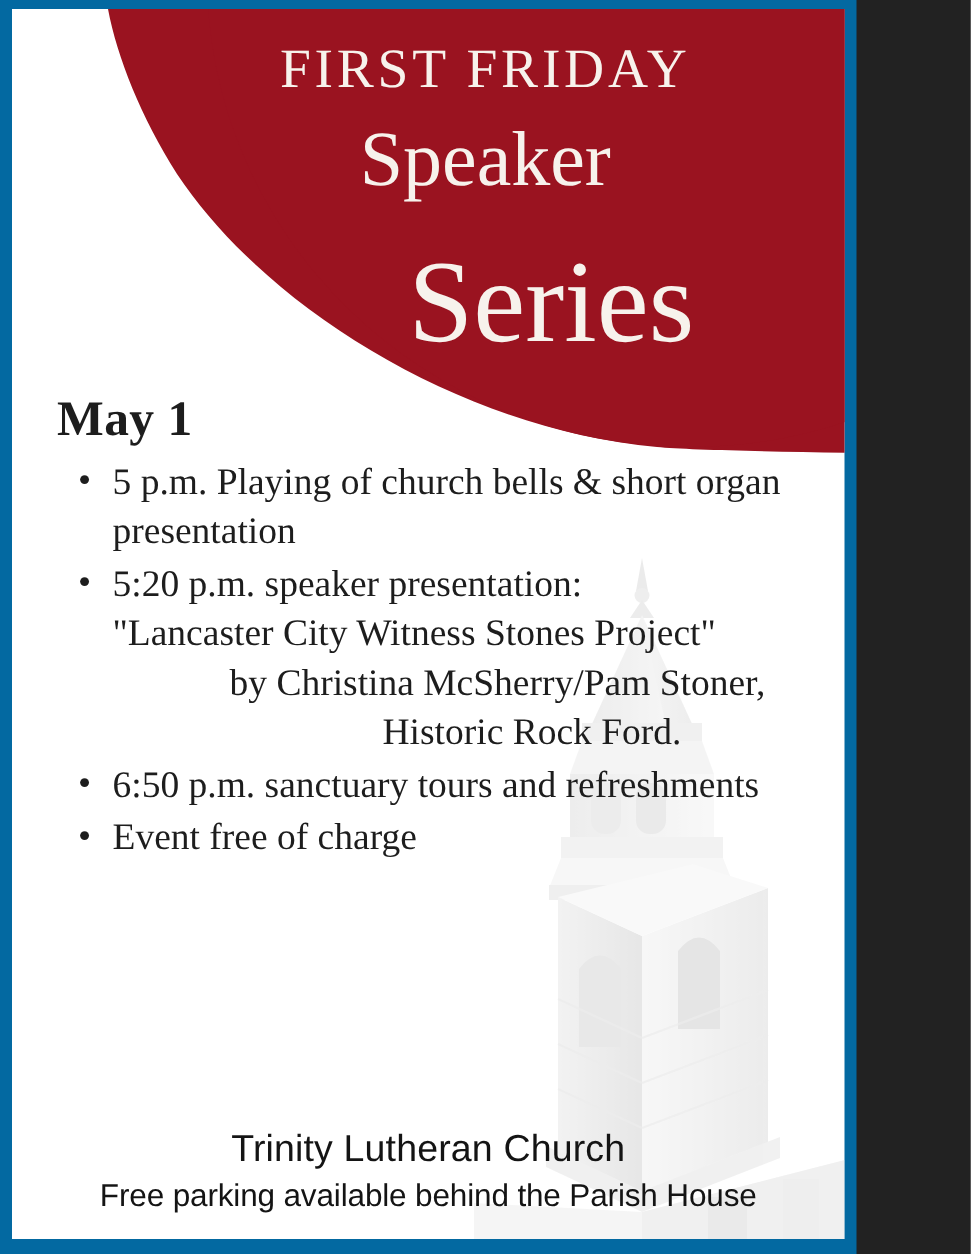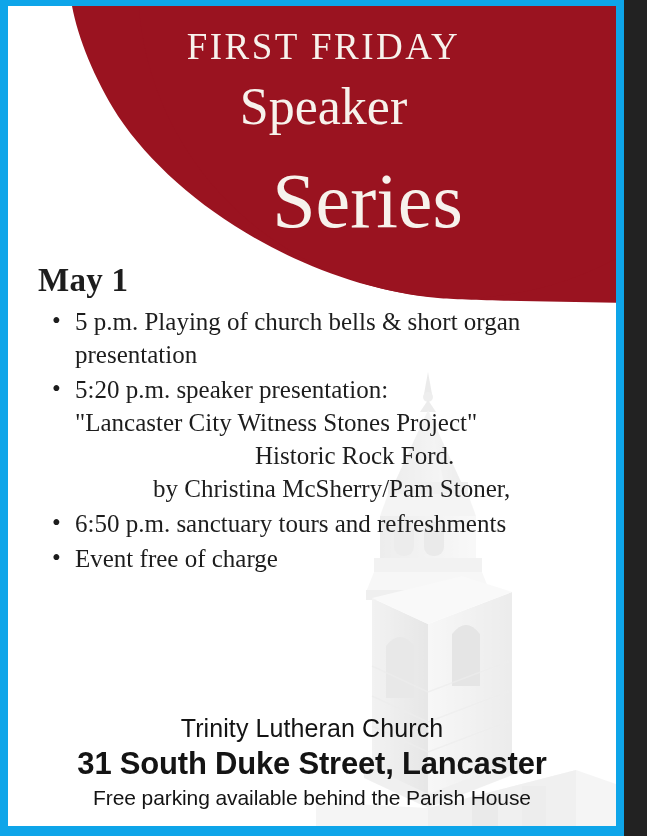--- a/index.html
+++ b/index.html
@@ -8,23 +8,23 @@
   html, body {
     width:647px;
     height:836px;
     background:#222222;
     overflow:hidden;
   }
 
   
   .flyer-frame{
     position:relative;
-    width:624px;
+    width:571px;
     height:836px;
-    background:#0ea5e9;
+    background:#0369a1;
     padding:6px 8px 10px 8px;
   }
 
   .flyer-page{
     position:relative;
     width:100%;
     height:100%;
     background:#ffffff;
     overflow:hidden;
   }
@@ -238,32 +238,31 @@
       <div class="date-heading">May 1</div>
 
       <ul class="agenda">
         <li>
           <span class="sub-line">5 p.m. Playing of church bells &amp; short organ</span>
           <span class="sub-line">presentation</span>
         </li>
         <li>
           <span class="sub-line">5:20 p.m. speaker presentation:</span>
           <span class="sub-line">"Lancaster City Witness Stones Project"</span>
+          <span class="sub-line indent-1">by Christina McSherry/Pam Stoner,</span>
           <span class="sub-line indent-2">Historic Rock Ford.</span>
-          <span class="sub-line indent-1">by Christina McSherry/Pam Stoner,</span>
         </li>
         <li>
           <span class="sub-line">6:50 p.m. sanctuary tours and refreshments</span>
         </li>
         <li>
           <span class="sub-line">Event free of charge</span>
         </li>
       </ul>
     </div>
 
     <div class="footer-block">
       <div class="venue">Trinity Lutheran Church</div>
-      <div class="address">31 South Duke Street, Lancaster</div>
       <div class="parking">Free parking available behind the Parish House</div>
     </div>
 
   </div>
 </div>
 
 </body></html>

